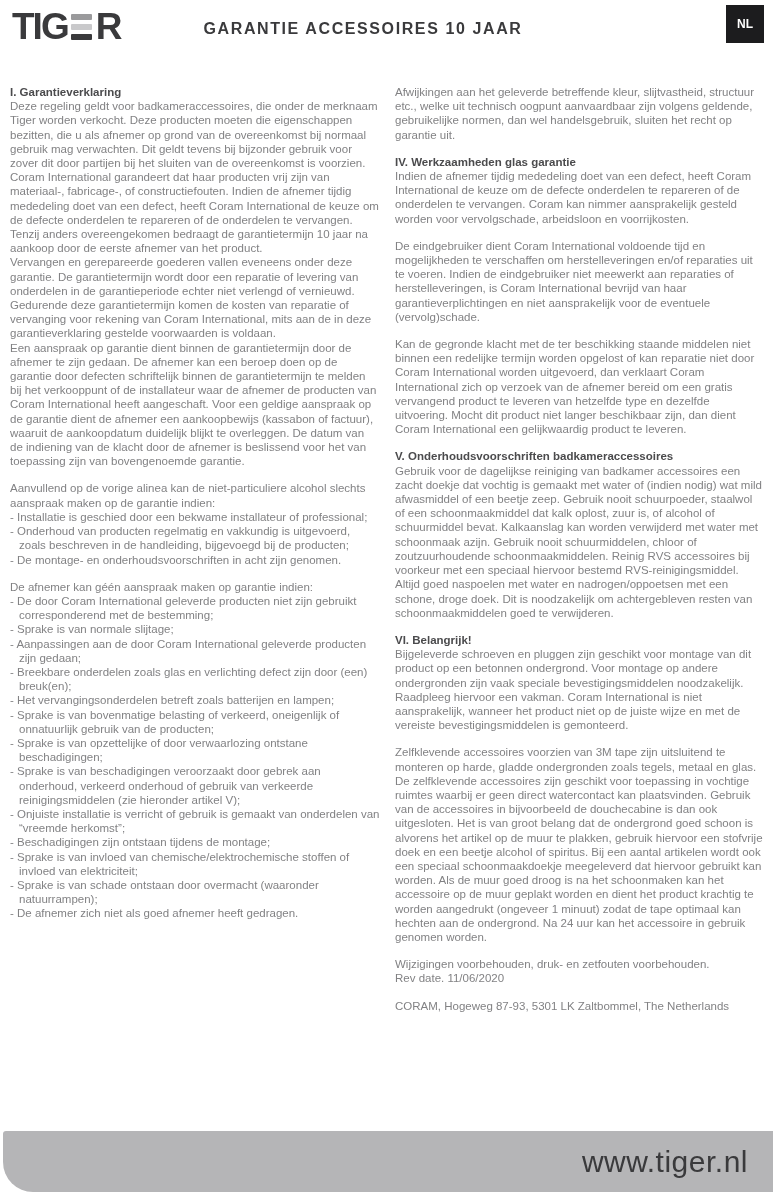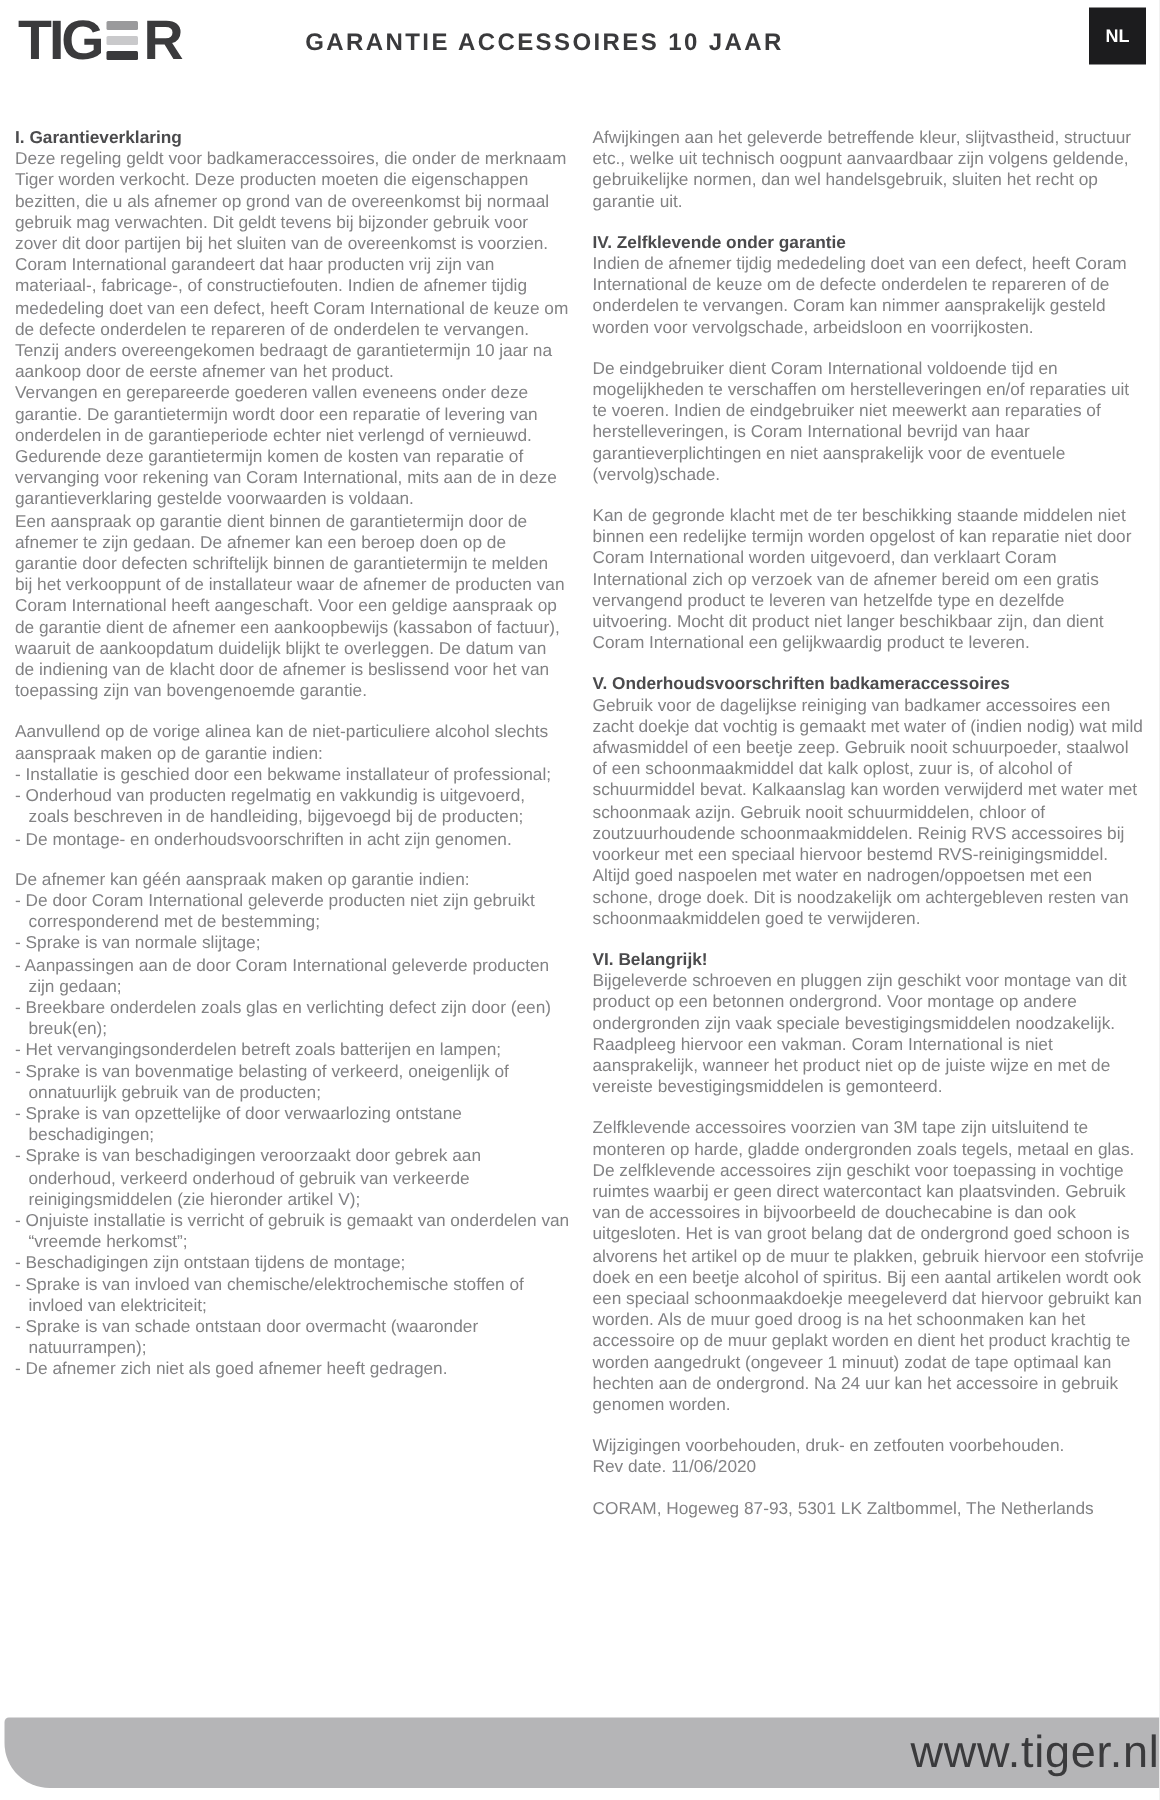--- a/index.html
+++ b/index.html
@@ -48,25 +48,25 @@
   .col { flex:1 1 0; min-width:0; }
   .blk { white-space:pre-line; font-size:11.5px; line-height:14.2px; }
   .blk.h { font-weight:bold; color:var(--heading_text, #4b4b4d); margin-top:13px; }
   .blk.p { margin-top:13px; }
   .blk.cont { margin-top:0; }
   .blk.li { margin-top:0; padding-left:9px; text-indent:-9px; }
   .col > .blk:first-child { margin-top:0; }
 
   
   .ftr {
-    position:absolute; left:3px; right:0; bottom:8px; height:47px;
+    position:absolute; left:3px; right:0; bottom:8px; height:61px;
     background:var(--footer_bar, #b5b5b7);
     border-radius:3px 0 0 30px;
     display:flex; align-items:center; justify-content:flex-end;
-    box-sizing:border-box;
+    padding-right:25px; box-sizing:border-box;
   }
   .site {
     font-size:30px; color:var(--brand_dark, #3b3b3d); letter-spacing:0.5px;
   }
 </style>
 </head>
 <body>
 
 <div class="page">
 
@@ -106,21 +106,21 @@
         <div class="blk li">- Sprake is van opzettelijke of door verwaarlozing ontstane beschadigingen;</div>
         <div class="blk li">- Sprake is van beschadigingen veroorzaakt door gebrek aan onderhoud, verkeerd onderhoud of gebruik van verkeerde reinigingsmiddelen (zie hieronder artikel V);</div>
         <div class="blk li">- Onjuiste installatie is verricht of gebruik is gemaakt van onderdelen van “vreemde herkomst”;</div>
         <div class="blk li">- Beschadigingen zijn ontstaan tijdens de montage;</div>
         <div class="blk li">- Sprake is van invloed van chemische/elektrochemische stoffen of invloed van elektriciteit;</div>
         <div class="blk li">- Sprake is van schade ontstaan door overmacht (waaronder natuurrampen);</div>
         <div class="blk li">- De afnemer zich niet als goed afnemer heeft gedragen.</div>
       </div>
     <div class="col">
         <div class="blk p">Afwijkingen aan het geleverde betreffende kleur, slijtvastheid, structuur etc., welke uit technisch oogpunt aanvaardbaar zijn volgens geldende, gebruikelijke normen, dan wel handelsgebruik, sluiten het recht op garantie uit.</div>
-        <div class="blk h">IV. Zelfklevende onder garantie</div>
+        <div class="blk h">IV. Werkzaamheden glas garantie</div>
         <div class="blk cont">Indien de afnemer tijdig mededeling doet van een defect, heeft Coram International de keuze om de defecte onderdelen te repareren of de onderdelen te vervangen. Coram kan nimmer aansprakelijk gesteld worden voor vervolgschade, arbeidsloon en voorrijkosten.</div>
         <div class="blk p">De eindgebruiker dient Coram International voldoende tijd en mogelijkheden te verschaffen om herstelleveringen en/of reparaties uit te voeren. Indien de eindgebruiker niet meewerkt aan reparaties of herstelleveringen, is Coram International bevrijd van haar garantieverplichtingen en niet aansprakelijk voor de eventuele (vervolg)schade.</div>
         <div class="blk p">Kan de gegronde klacht met de ter beschikking staande middelen niet binnen een redelijke termijn worden opgelost of kan reparatie niet door Coram International worden uitgevoerd, dan verklaart Coram International zich op verzoek van de afnemer bereid om een gratis vervangend product te leveren van hetzelfde type en dezelfde uitvoering. Mocht dit product niet langer beschikbaar zijn, dan dient Coram International een gelijkwaardig product te leveren.</div>
         <div class="blk h">V. Onderhoudsvoorschriften badkameraccessoires</div>
         <div class="blk cont">Gebruik voor de dagelijkse reiniging van badkamer accessoires een zacht doekje dat vochtig is gemaakt met water of (indien nodig) wat mild afwasmiddel of een beetje zeep. Gebruik nooit schuurpoeder, staalwol of een schoonmaakmiddel dat kalk oplost, zuur is, of alcohol of schuurmiddel bevat. Kalkaanslag kan worden verwijderd met water met schoonmaak azijn. Gebruik nooit schuurmiddelen, chloor of zoutzuurhoudende schoonmaakmiddelen. Reinig RVS accessoires bij voorkeur met een speciaal hiervoor bestemd RVS-reinigingsmiddel. Altijd goed naspoelen met water en nadrogen/oppoetsen met een schone, droge doek. Dit is noodzakelijk om achtergebleven resten van schoonmaakmiddelen goed te verwijderen.</div>
         <div class="blk h">VI. Belangrijk!</div>
         <div class="blk cont">Bijgeleverde schroeven en pluggen zijn geschikt voor montage van dit product op een betonnen ondergrond. Voor montage op andere ondergronden zijn vaak speciale bevestigingsmiddelen noodzakelijk. Raadpleeg hiervoor een vakman. Coram International is niet aansprakelijk, wanneer het product niet op de juiste wijze en met de vereiste bevestigingsmiddelen is gemonteerd.</div>
         <div class="blk p">Zelfklevende accessoires voorzien van 3M tape zijn uitsluitend te monteren op harde, gladde ondergronden zoals tegels, metaal en glas. De zelfklevende accessoires zijn geschikt voor toepassing in vochtige ruimtes waarbij er geen direct watercontact kan plaatsvinden. Gebruik van de accessoires in bijvoorbeeld de douchecabine is dan ook uitgesloten. Het is van groot belang dat de ondergrond goed schoon is alvorens het artikel op de muur te plakken, gebruik hiervoor een stofvrije doek en een beetje alcohol of spiritus. Bij een aantal artikelen wordt ook een speciaal schoonmaakdoekje meegeleverd dat hiervoor gebruikt kan worden. Als de muur goed droog is na het schoonmaken kan het accessoire op de muur geplakt worden en dient het product krachtig te worden aangedrukt (ongeveer 1 minuut) zodat de tape optimaal kan hechten aan de ondergrond. Na 24 uur kan het accessoire in gebruik genomen worden.</div>
         <div class="blk p">Wijzigingen voorbehouden, druk- en zetfouten voorbehouden.
 Rev date. 11/06/2020</div>

